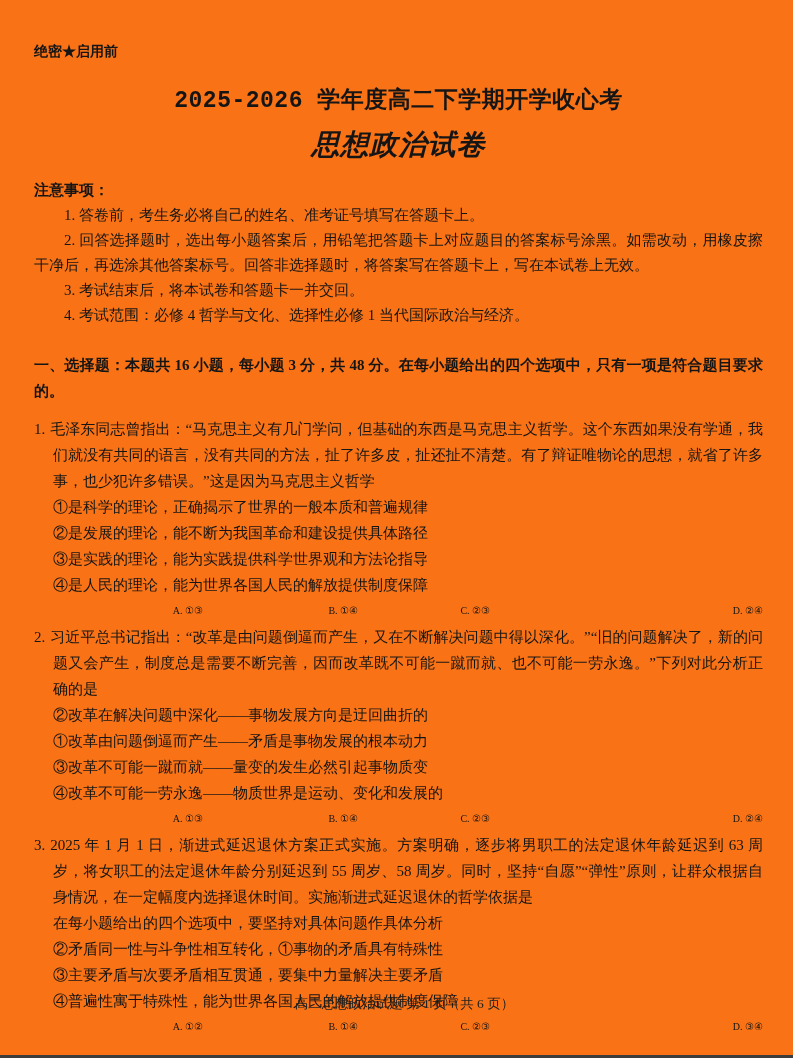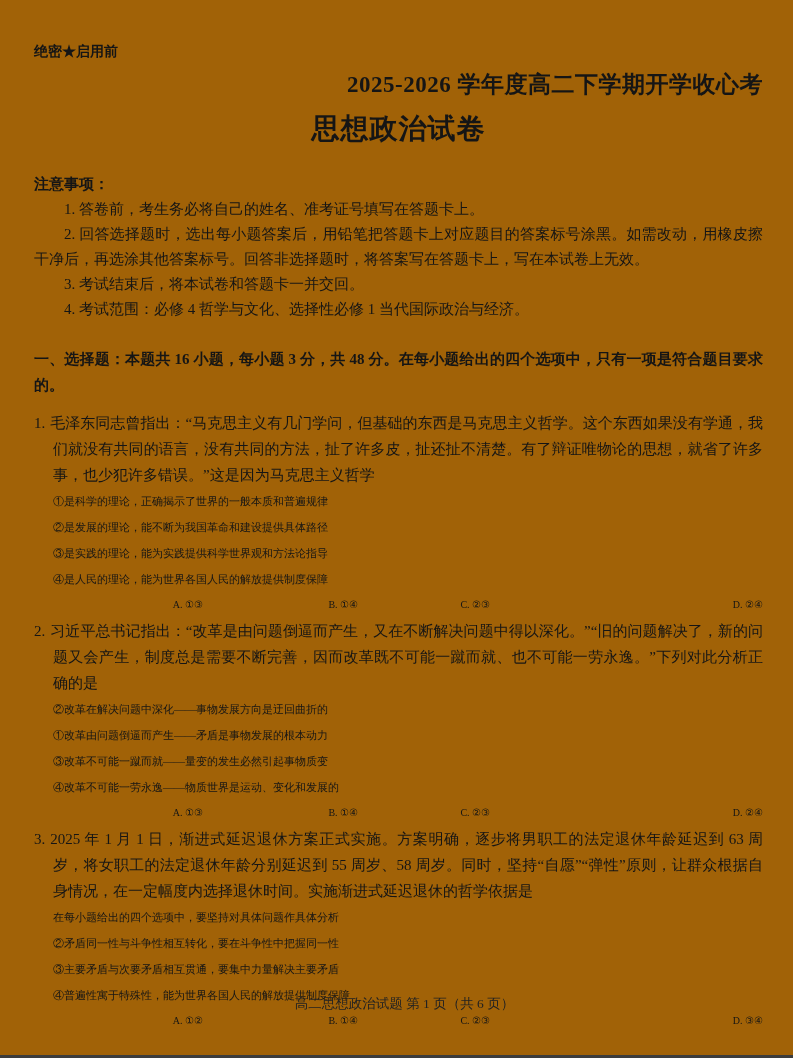--- a/index.html
+++ b/index.html
@@ -7,47 +7,49 @@
   body {
     width: 793px;
     height: 1058px;
     font-family: "Liberation Serif", "DejaVu Serif", serif;
     color: #151515;
   }
   .page {
     position: relative;
     width: 793px;
     height: 1058px;
-    background: #a16207;
+    background: #f97316;
     padding: 42px 30px 0 34px;
     overflow: hidden;
   }
   .secret {
     font-size: 14px;
     font-weight: bold;
     line-height: 20px;
   }
   .title1 {
-    margin-top: 8px;
-    text-align: right;
+    margin-top: 24px;
+    text-align: center;
     font-size: 23px;
     font-weight: bold;
     line-height: 30px;
     letter-spacing: 0.5px;
+    font-family: Liberation Mono, monospace;
   }
   .title2 {
     margin-top: 9px;
     text-align: center;
     font-size: 28px;
     font-weight: bold;
     line-height: 40px;
     letter-spacing: 1px;
+    font-style: italic;
   }
   .notice-heading {
-    margin-top: 23px;
+    margin-top: 13px;
     font-size: 15px;
     font-weight: bold;
     line-height: 25px;
   }
   .notice-item {
     font-size: 15px;
     line-height: 25px;
     text-indent: 2em;
     text-align: justify;
   }
@@ -61,21 +63,21 @@
   }
   .q-stem {
     font-size: 15px;
     line-height: 26px;
     padding-left: 19px;
     text-indent: -19px;
     text-align: justify;
   }
   .q-num { margin-right: 5px; }
   .option {
-    font-size: 11px;
+    font-size: 15px;
     line-height: 26px;
     padding-left: 19px;
     text-align: justify;
   }
   .choices {
     display: grid;
     grid-template-columns: 158px 155px 132px auto;
     font-size: 10px;
     line-height: 26px;
     padding-left: 11px;
@@ -142,21 +144,21 @@
       <span>A. ①③</span>
       <span>B. ①④</span>
       <span>C. ②③</span>
       <span>D. ②④</span>
     </div>
   </div>
 
   <div class="question">
     <p class="q-stem"><span class="q-num">3.</span><span>2025 年 1 月 1 日，渐进式延迟退休方案正式实施。方案明确，逐步将男职工的法定退休年龄延迟到 63 周岁，将女职工的法定退休年龄分别延迟到 55 周岁、58 周岁。同时，坚持“自愿”“弹性”原则，让群众根据自身情况，在一定幅度内选择退休时间。实施渐进式延迟退休的哲学依据是</span></p>
     <p class="option">在每小题给出的四个选项中，要坚持对具体问题作具体分析</p>
-    <p class="option">②矛盾同一性与斗争性相互转化，要在斗争性中把握同一性</p>
+    <p class="option">②矛盾同一性与斗争性相互转化，①事物的矛盾具有特殊性</p>
     <p class="option">③主要矛盾与次要矛盾相互贯通，要集中力量解决主要矛盾</p>
     <p class="option">④普遍性寓于特殊性，能为世界各国人民的解放提供制度保障</p>
     <div class="choices">
       <span>A. ①②</span>
       <span>B. ①④</span>
       <span>C. ②③</span>
       <span>D. ③④</span>
     </div>
   </div>
 

